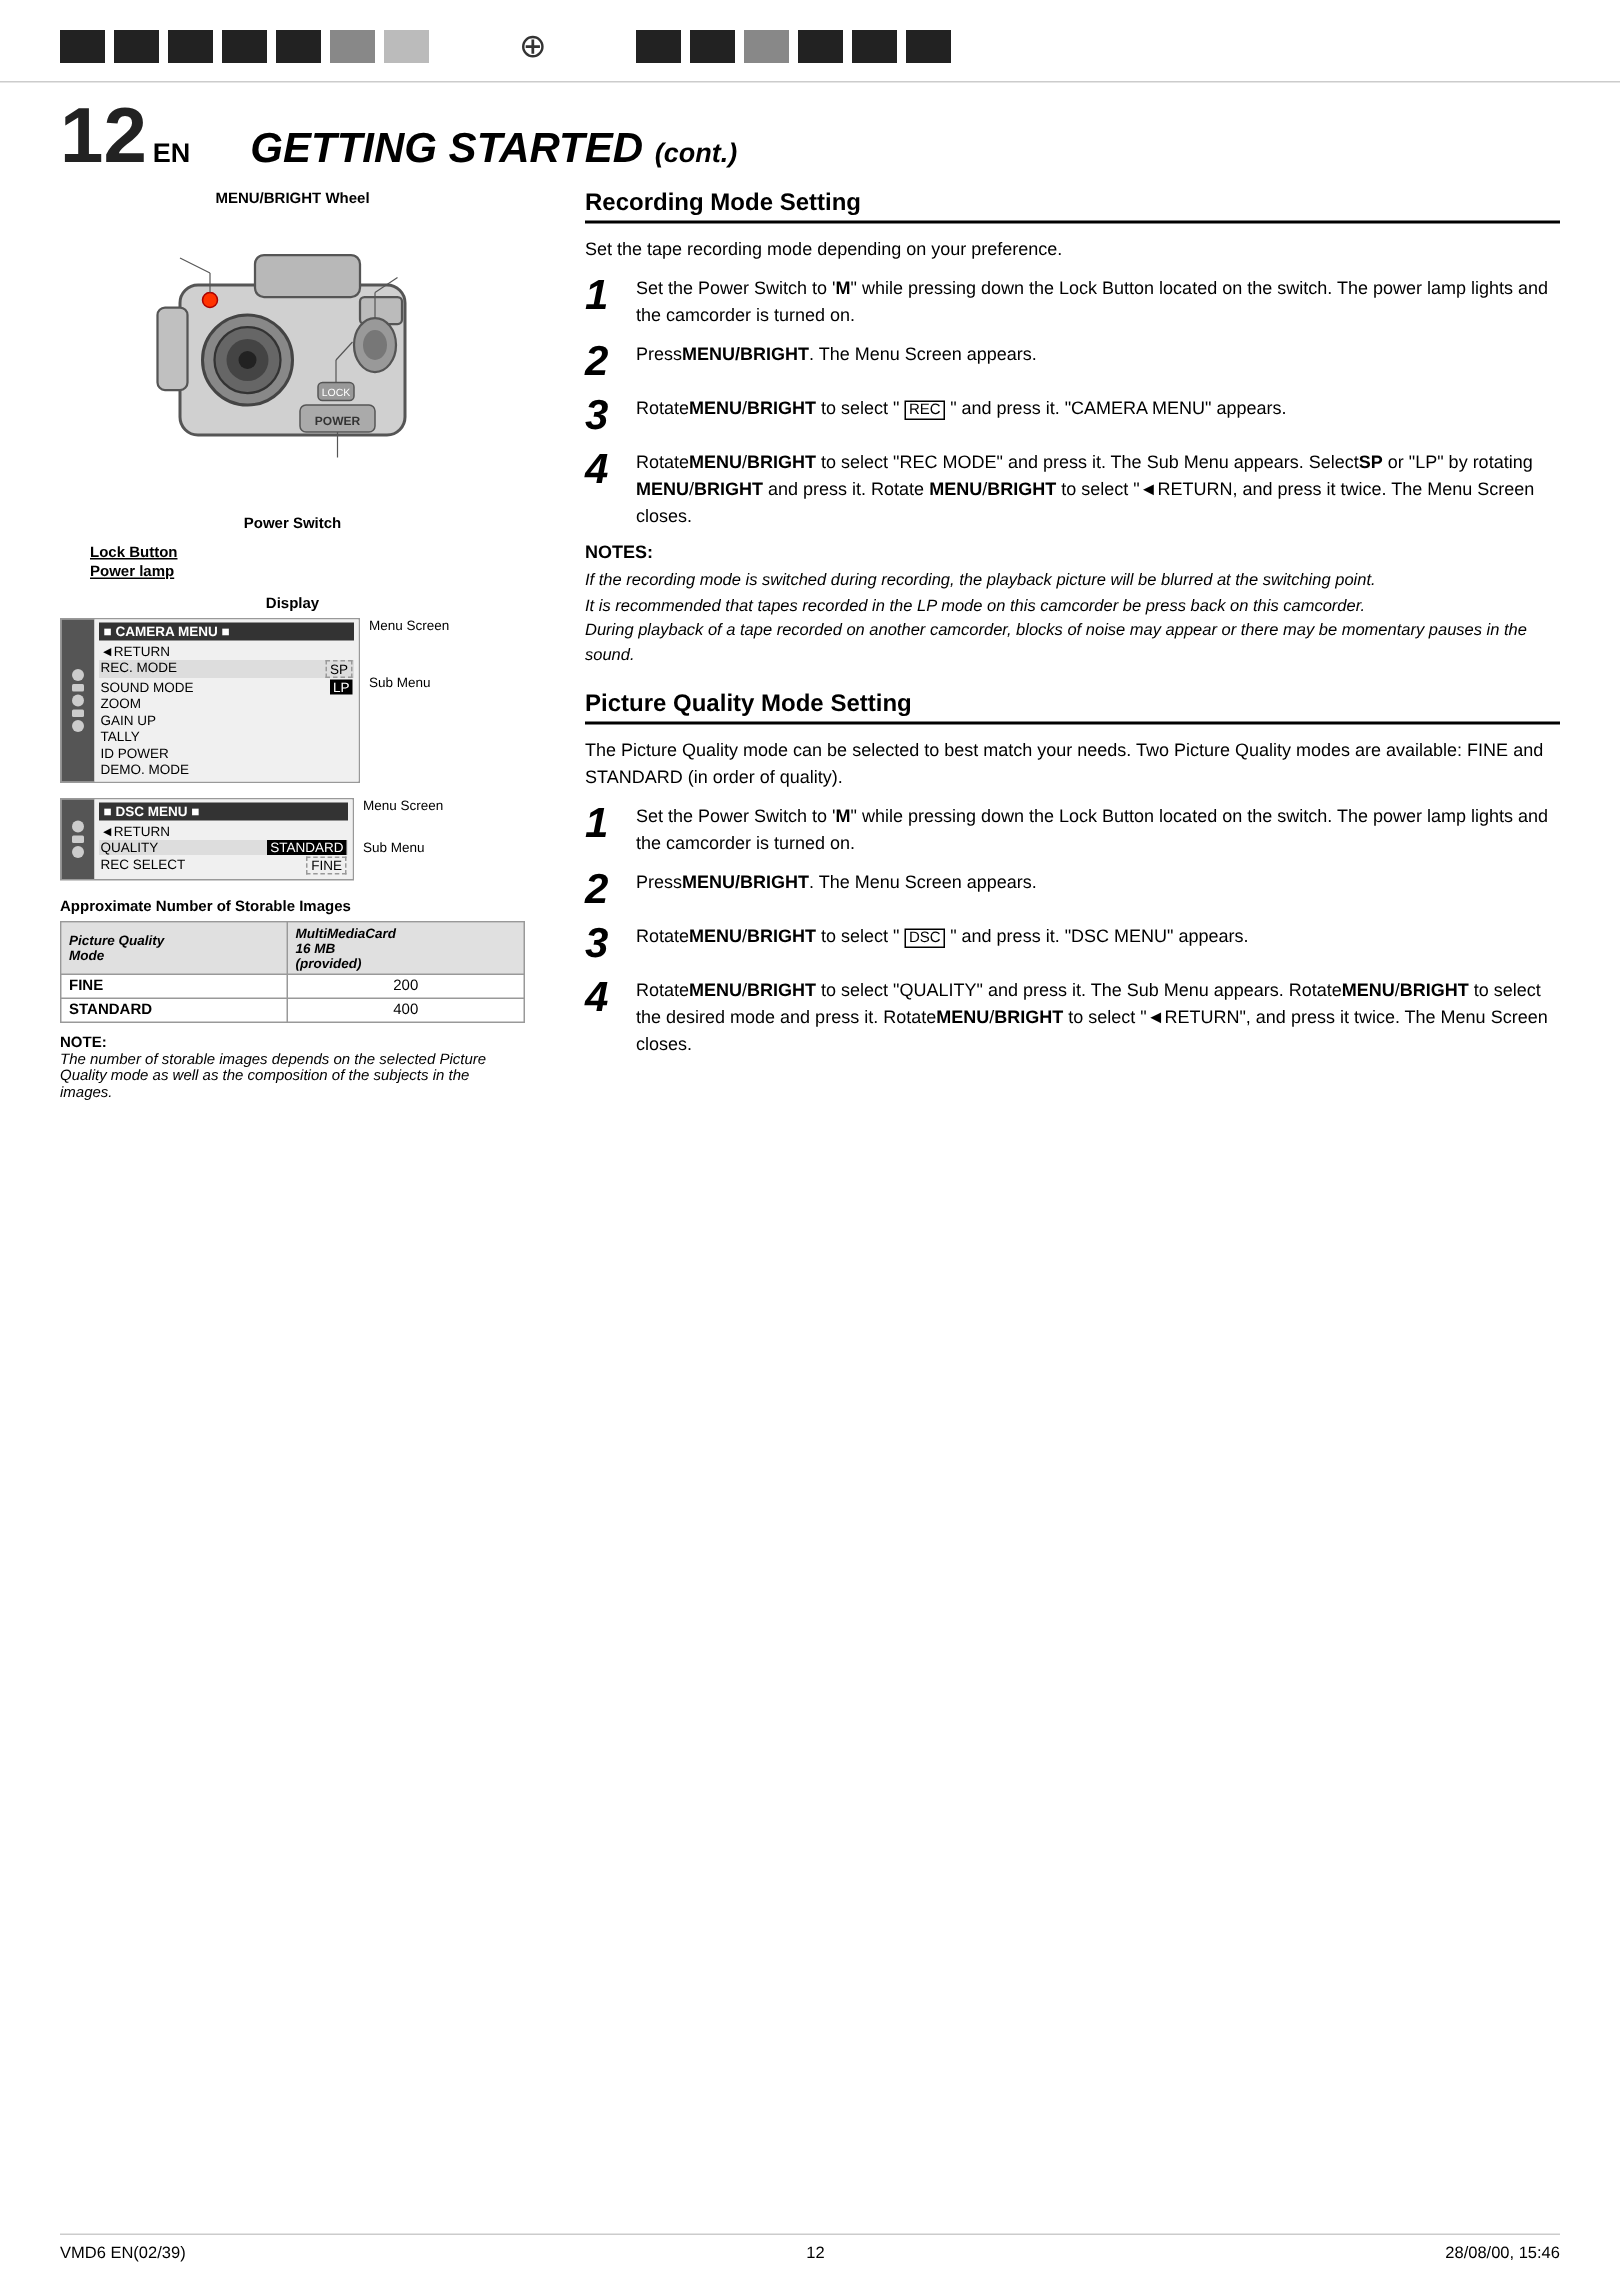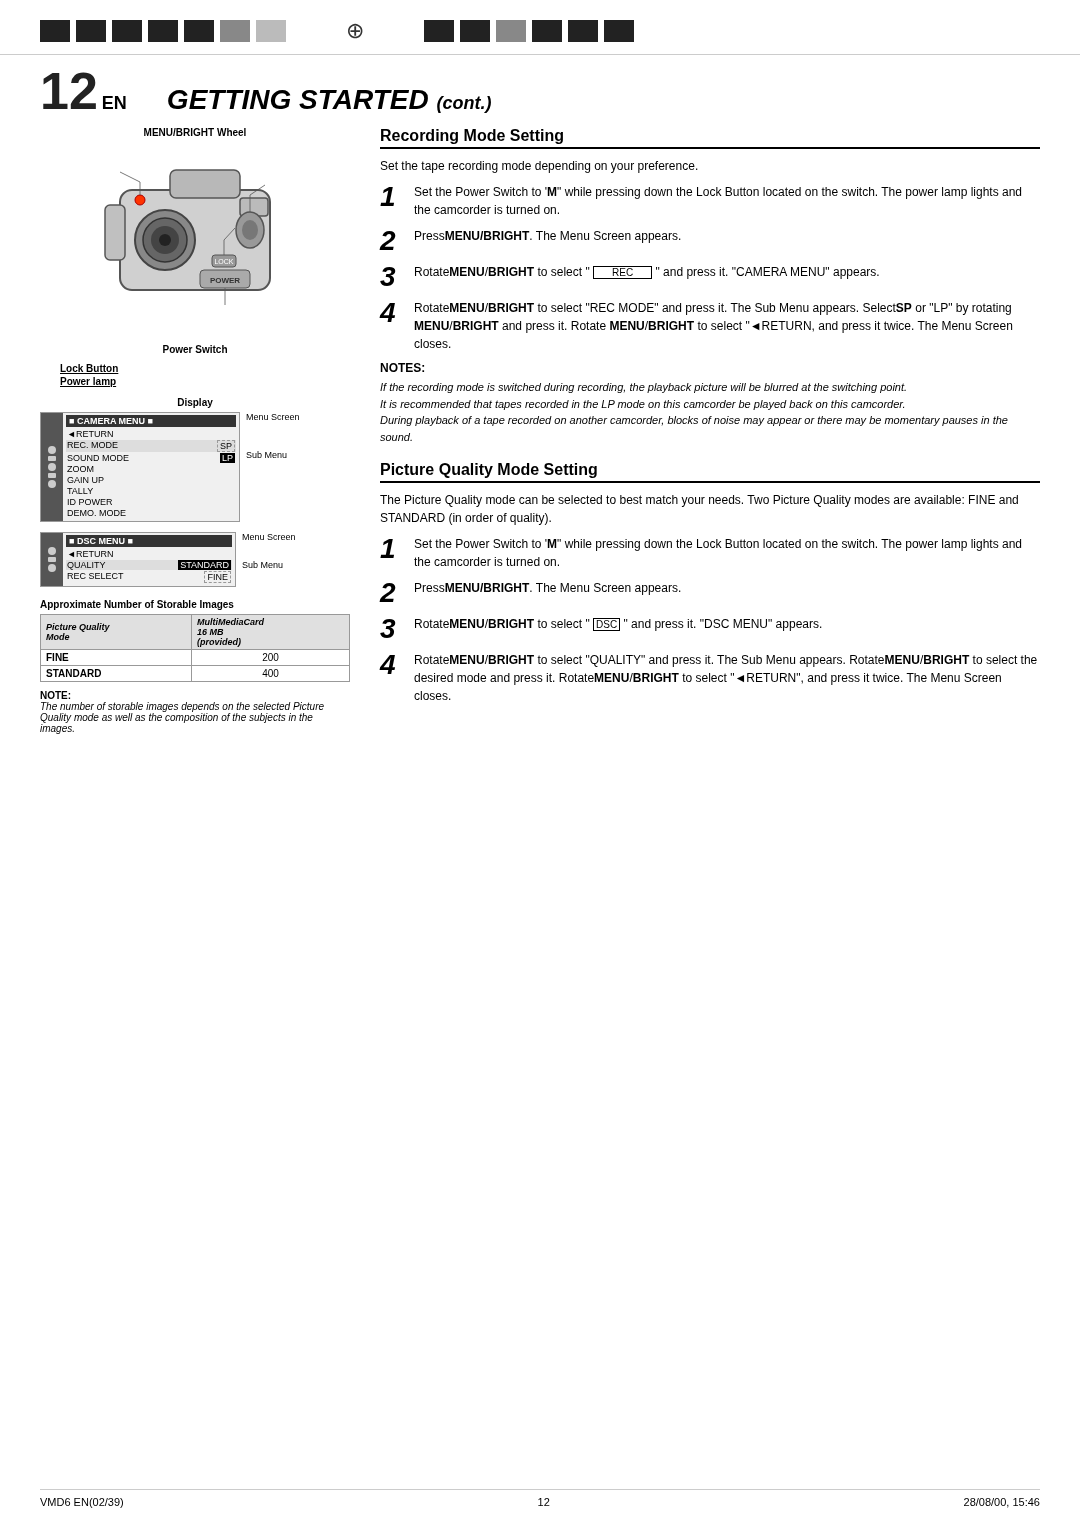--- a/index.html
+++ b/index.html
@@ -65,21 +65,21 @@
     .page-title {
       font-size: 28px;
       font-weight: bold;
       font-style: italic;
     }
 
     
     .main-content {
       display: flex;
       padding: 0 40px;
-      gap: 30px;
+      gap: 40px;
     }
 
     
     .left-col {
       width: 310px;
       flex-shrink: 0;
     }
 
     
     .right-col {
@@ -569,37 +569,37 @@
         <span class="step-num-large">2</span>
         <div class="step-text">
           Press<b>MENU/BRIGHT</b>. The Menu Screen appears.
         </div>
       </div>
 
       <div class="step">
         <span class="step-num-large">3</span>
         <div class="step-text">
           Rotate<b>MENU</b>/<b>BRIGHT</b> to select "
-          <span style="border:1px solid #000; padding:0 18px; font-size:10px;">REC</span>
+          <span style="border:1px solid #000; padding:0 2px; font-size:10px;">REC</span>
           " and press it. "CAMERA MENU" appears.
         </div>
       </div>
 
       <div class="step">
         <span class="step-num-large">4</span>
         <div class="step-text">
           Rotate<b>MENU</b>/<b>BRIGHT</b> to select "REC MODE" and press it. The Sub Menu appears. Select<b>SP</b> or "LP" by rotating <b>MENU</b>/<b>BRIGHT</b> and press it. Rotate <b>MENU</b>/<b>BRIGHT</b> to select "◄RETURN, and press it twice. The Menu Screen closes.
         </div>
       </div>
 
       <div class="notes-block">
         <div class="notes-title">NOTES:</div>
         <div class="notes-italic">
           <i>If the recording mode is switched during recording, the playback picture will be blurred at the switching point.</i><br>
-          <i>It is recommended that tapes recorded in the LP mode on this camcorder be played back on this camcorder.</i><br>
+          <i>It is recommended that tapes recorded in the LP mode on this camcorder be press back on this camcorder.</i><br>
           <i>During playback of a tape recorded on another camcorder, blocks of noise may appear or there may be momentary pauses in the sound.</i>
         </div>
       </div>
     </div>
 
     <div class="steps-section section-2">
       <div class="section-title">Picture Quality Mode Setting</div>
       <div class="desc-text">The Picture Quality mode can be selected to best match your needs. Two Picture Quality modes are available: FINE and STANDARD (in order of quality).</div>
 
       <div class="step">

